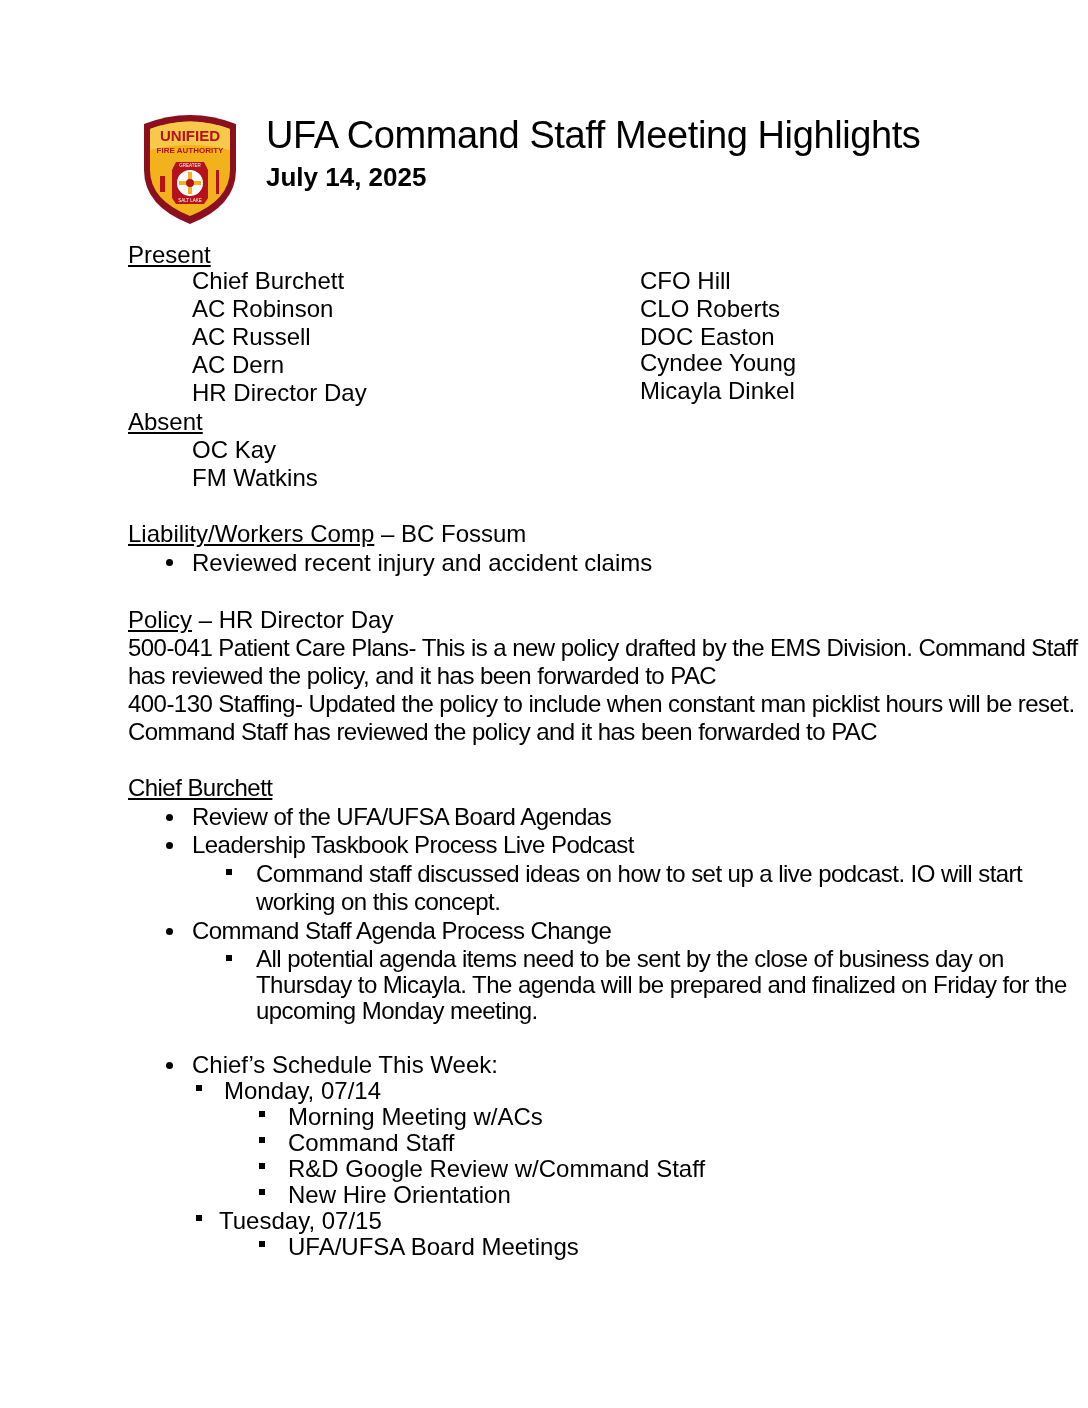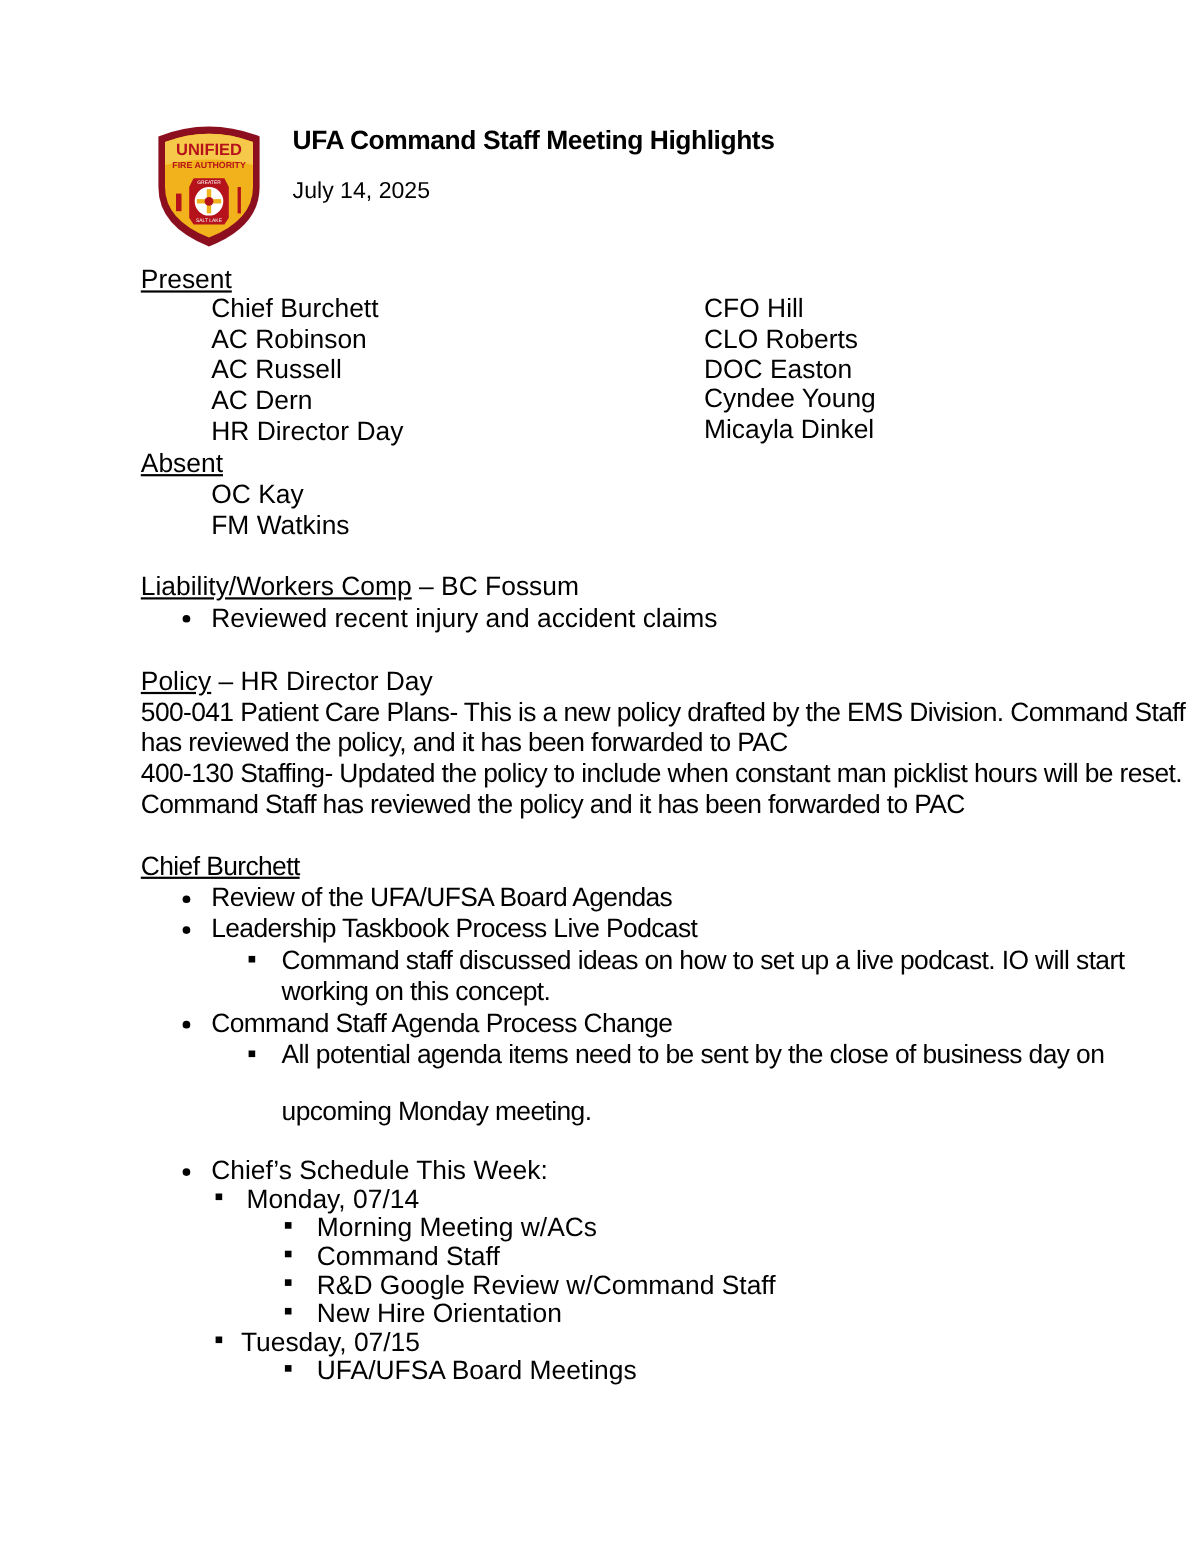--- a/index.html
+++ b/index.html
@@ -5,25 +5,25 @@
     html, body { margin: 0; padding: 0; background: #ffffff; }
     body {
       width: 1088px; height: 1408px; position: relative; overflow: hidden;
       font-family: "Liberation Sans", "DejaVu Sans", sans-serif;
       color: #000;
     }
     .page { position: absolute; left: 0; top: 0; width: 1088px; height: 1173px; }
     .logo { position: absolute; left: 138px; top: 110px; width: 104px; height: 116px; }
     .title {
       position: absolute; left: 266px; top: 114px;
-      font-size: 24px; font-weight: bold; letter-spacing: -0.4px; white-space: nowrap;
+      font-size: 38px; font-weight: normal; letter-spacing: -0.4px; white-space: nowrap;
     }
     .subtitle {
       position: absolute; left: 266px; top: 162px;
-      font-size: 21px; font-weight: normal; white-space: nowrap;
+      font-size: 26px; font-weight: bold; white-space: nowrap;
     }
     .line {
       position: absolute; font-size: 24px; line-height: 22px; white-space: nowrap;
     }
     .u { text-decoration: underline; text-underline-offset: 2px; }
     .bullet-dot {
       position: absolute; width: 7px; height: 7px; border-radius: 50%; background: #000;
     }
     .bullet-sq {
       position: absolute; width: 6px; height: 6px; background: #000;
@@ -97,20 +97,21 @@
 
   <span class="bullet-sq" style="left:226px; top:869px;"></span>
   <div class="line narrow" style="left:256px; top:863px;">Command staff discussed ideas on how to set up a live podcast. IO will start</div>
   <div class="line narrow" style="left:256px; top:891px;">working on this concept.</div>
 
   <span class="bullet-dot" style="left:166px; top:928px;"></span>
   <div class="line narrow" style="left:192px; top:920px;">Command Staff Agenda Process Change</div>
 
   <span class="bullet-sq" style="left:226px; top:955px;"></span>
   <div class="line narrow" style="left:256px; top:948px;">All potential agenda items need to be sent by the close of business day on</div>
+  <div class="line narrow" style="left:256px; top:974px;">Thursday to Micayla. The agenda will be prepared and finalized on Friday for the</div>
   <div class="line narrow" style="left:256px; top:1000px;">upcoming Monday meeting.</div>
 
   <span class="bullet-dot" style="left:166px; top:1062px;"></span>
   <div class="line" style="left:192px; top:1054px;">Chief’s Schedule This Week:</div>
 
   <span class="bullet-sq" style="left:196px; top:1085px;"></span>
   <div class="line" style="left:224px; top:1080px;">Monday, 07/14</div>
 
   <span class="bullet-sq" style="left:259px; top:1111px;"></span>
   <div class="line" style="left:288px; top:1106px;">Morning Meeting w/ACs</div>

